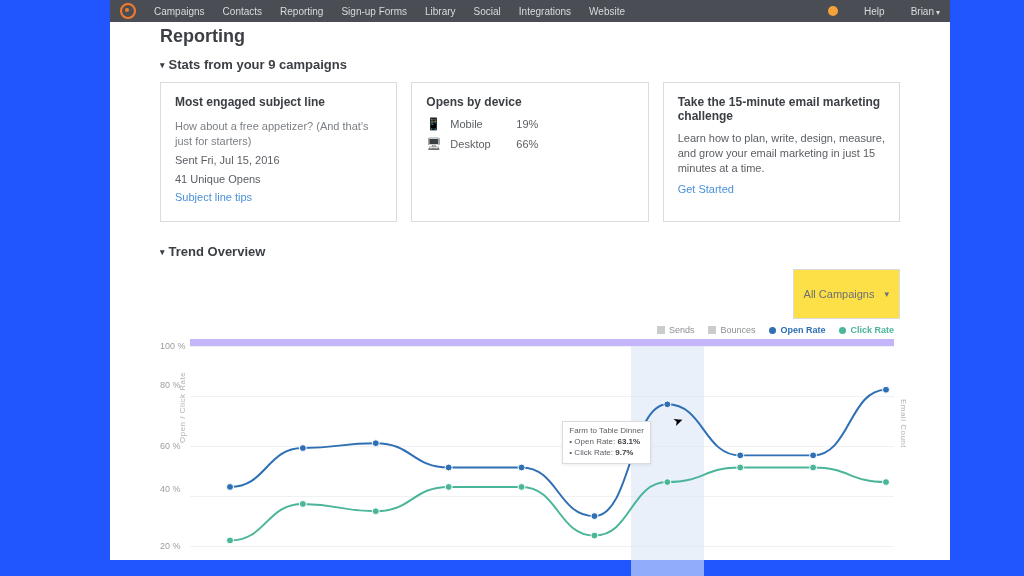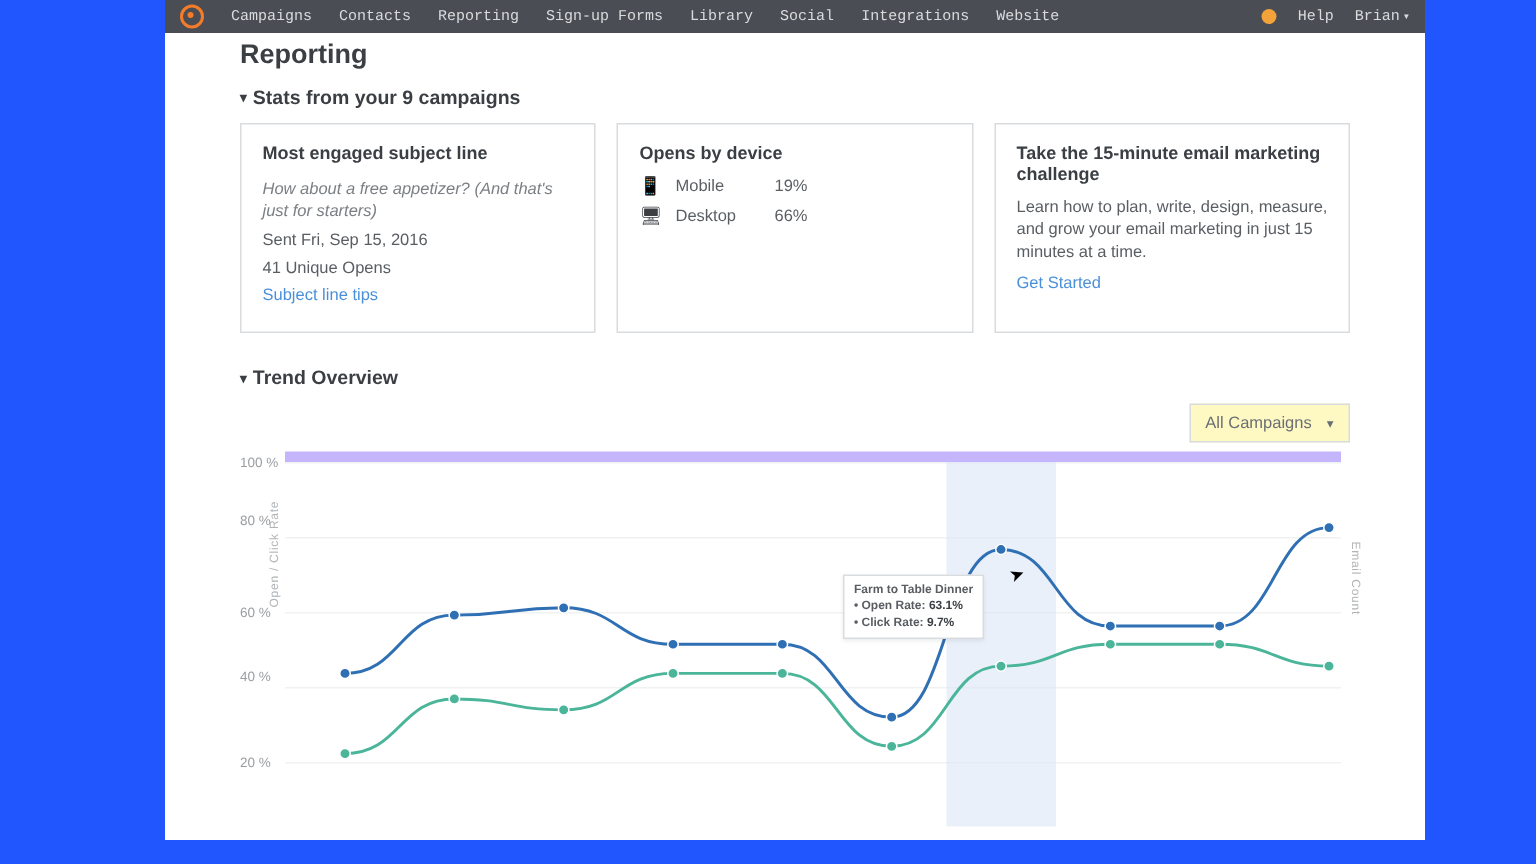--- a/index.html
+++ b/index.html
@@ -20,73 +20,72 @@
   }
   
   .topbar {
     background: #4a4e54;
     height: 22px;
     display: flex;
     align-items: center;
     padding: 0 10px;
     color: #d9dbdd;
     font-size: 10px;
-    font-family: Liberation Mono, monospace;
   }
   .logo {
     width: 16px; height: 16px;
     border: 2px solid #f47b2a;
     border-radius: 50%;
     position: relative;
     margin-right: 18px;
   }
   .logo::after {
     content:"";
     position:absolute;
     width:4px;height:4px;
     background:#f47b2a;border-radius:50%;
     top:3px;left:3px;
   }
   .nav { display:flex; gap:18px; }
   .nav span { cursor:pointer; }
-  .nav-right { margin-left:auto; display:flex; align-items:center; gap:14px;}
+  .nav-right { margin-left:auto; display:flex; align-items:center; gap:26px;}
   .bell { width:10px;height:10px;border-radius:50%;background:#f4a23a; }
   .user-chevron { font-size:8px; margin-left:2px;}
   
   .page { padding: 4px 50px 0 50px; }
   h1 { font-size: 18px; font-weight:700; color:#3b3f44; margin-bottom:10px;}
   .section-title { font-size:13px; font-weight:600; margin-bottom:10px; display:flex; align-items:center; gap:4px;}
   .chev { font-size:9px; }
   
   .cards { display:flex; gap:14px;justify-content:space-between; }
   .card {
     border:1px solid #d9dcdf;
     padding:12px 14px;
     flex:1;
     min-height:108px;
     font-size:11px;
     color:#5a5e63;
   }
   .card h3 { font-size:12px; font-weight:700; color:#3b3f44; margin-bottom:8px;}
-  .muted-italic { font-style:italic; color:#7c8085;margin-top:10px; }
+  .muted-italic { color:#7c8085;margin-top:10px; }
   .card p { margin-bottom:4px; line-height:1.35;}
   .link { color:#4a90d9; cursor:pointer;}
   .device-row { display:flex; align-items:center; gap:10px; margin-bottom:6px;}
   .device-icon { width:14px; text-align:center; font-size:12px; color:#3b3f44;}
   .device-name { width:56px; }
   
   .filter-row { display:flex; justify-content:flex-end; margin:10px 0 6px;}
   .filter {
     border:1px solid #d9dcdf;
-    padding:6px 10px;
+    padding:18px 10px;
     font-size:11px;
     color:#6b6f74;
     display:flex; align-items:center; gap:10px;
     cursor:pointer;
-    background:#fef9c3;
+    background:#fde047;
   }
   
   .chart-wrap { position:relative; margin-top:4px; }
   .legend { display:flex; gap:14px; justify-content:flex-end; font-size:9px; color:#8a8e92; margin-bottom:4px; padding-right:6px;}
   .legend .li { display:flex; align-items:center; gap:4px;}
   .legend .sw { width:8px;height:8px;}
   .legend .dot { width:7px;height:7px;border-radius:50%;}
   .chart {
     position:relative;
     height:250px;
@@ -171,21 +170,21 @@
     <div class="section-title">
       <span class="chev">▾</span>
       <span>Stats from your 9 campaigns</span>
     </div>
 
     <div class="cards">
 
       <div class="card">
         <h3>Most engaged subject line</h3>
         <p class="muted-italic">How about a free appetizer? (And that's just for starters)</p>
-        <p>Sent Fri, Sep 15, 2016</p>
+        <p>Sent Fri, Jul 15, 2016</p>
         <p>41 Unique Opens</p>
         <p class="link">Subject line tips</p>
       </div>
 
       <div class="card">
         <h3>Opens by device</h3>
         <div class="device-row">
           <span class="device-icon">📱</span>
           <span class="device-name">Mobile</span>
           <span>19%</span>
@@ -209,20 +208,38 @@
       <span>Trend Overview</span>
     </div>
 
     <div class="filter-row">
       <div class="filter">
         <span>All Campaigns</span>
         <span class="chev">▾</span>
       </div>
     </div>
 
+    <div class="legend">
+      <div class="li">
+          <span class="sw" style="background:#c9cbcd"></span>
+          <span>Sends</span>
+        </div>
+      <div class="li">
+          <span class="sw" style="background:#c9cbcd"></span>
+          <span>Bounces</span>
+        </div>
+      <div class="li" style="color:#2f6fb3;font-weight:600">
+          <span class="dot" style="background:#2f6fb3"></span>
+          <span>Open Rate</span>
+        </div>
+      <div class="li" style="color:#4bb59a;font-weight:600">
+          <span class="dot" style="background:#4bb59a"></span>
+          <span>Click Rate</span>
+        </div>
+    </div>
 
     <div class="chart-wrap">
       <div class="chart" id="chart">
         <span class="axis-title-left">Open / Click Rate</span>
         <span class="axis-title-right">Email Count</span>
       <div class="gridline" style="top: 0px;"></div>
           <div class="ylabel" style="top: 0px;">100 %</div>
           <div class="gridline" style="top: 50px;"></div>
           <div class="ylabel" style="top: 39px;">80 %</div>
           <div class="gridline" style="top: 100px;"></div>
@@ -249,21 +266,21 @@
             <circle cx="112.88888888888889" cy="162.5" r="3.5" fill="#4bb59a" stroke="#fff" stroke-width="1"></circle>
             <circle cx="185.77777777777777" cy="170" r="3.5" fill="#4bb59a" stroke="#fff" stroke-width="1"></circle>
             <circle cx="258.66666666666663" cy="145" r="3.5" fill="#4bb59a" stroke="#fff" stroke-width="1"></circle>
             <circle cx="331.55555555555554" cy="145" r="3.5" fill="#4bb59a" stroke="#fff" stroke-width="1"></circle>
             <circle cx="404.44444444444446" cy="195" r="3.5" fill="#4bb59a" stroke="#fff" stroke-width="1"></circle>
             <circle cx="477.3333333333333" cy="140" r="3.5" fill="#4bb59a" stroke="#fff" stroke-width="1"></circle>
             <circle cx="550.2222222222222" cy="125" r="3.5" fill="#4bb59a" stroke="#fff" stroke-width="1"></circle>
             <circle cx="623.1111111111111" cy="125" r="3.5" fill="#4bb59a" stroke="#fff" stroke-width="1"></circle>
             <circle cx="696" cy="140" r="3.5" fill="#4bb59a" stroke="#fff" stroke-width="1"></circle>
           </svg>
-          <div class="tooltip" style="left: 372.333px; top: 75px; font-weight: bold;">
+          <div class="tooltip" style="left: 372.333px; top: 75px;">
             <div>Farm to Table Dinner</div>
             <div>• Open Rate: <b>63.1%</b></div>
             <div>• Click Rate: <b>9.7%</b></div>
           </div>
           <div class="cursor-arrow" style="left: 483.333px; top: 67.5px;">➤</div>
         </div>
     </div>
   </div>
 </div>
 

